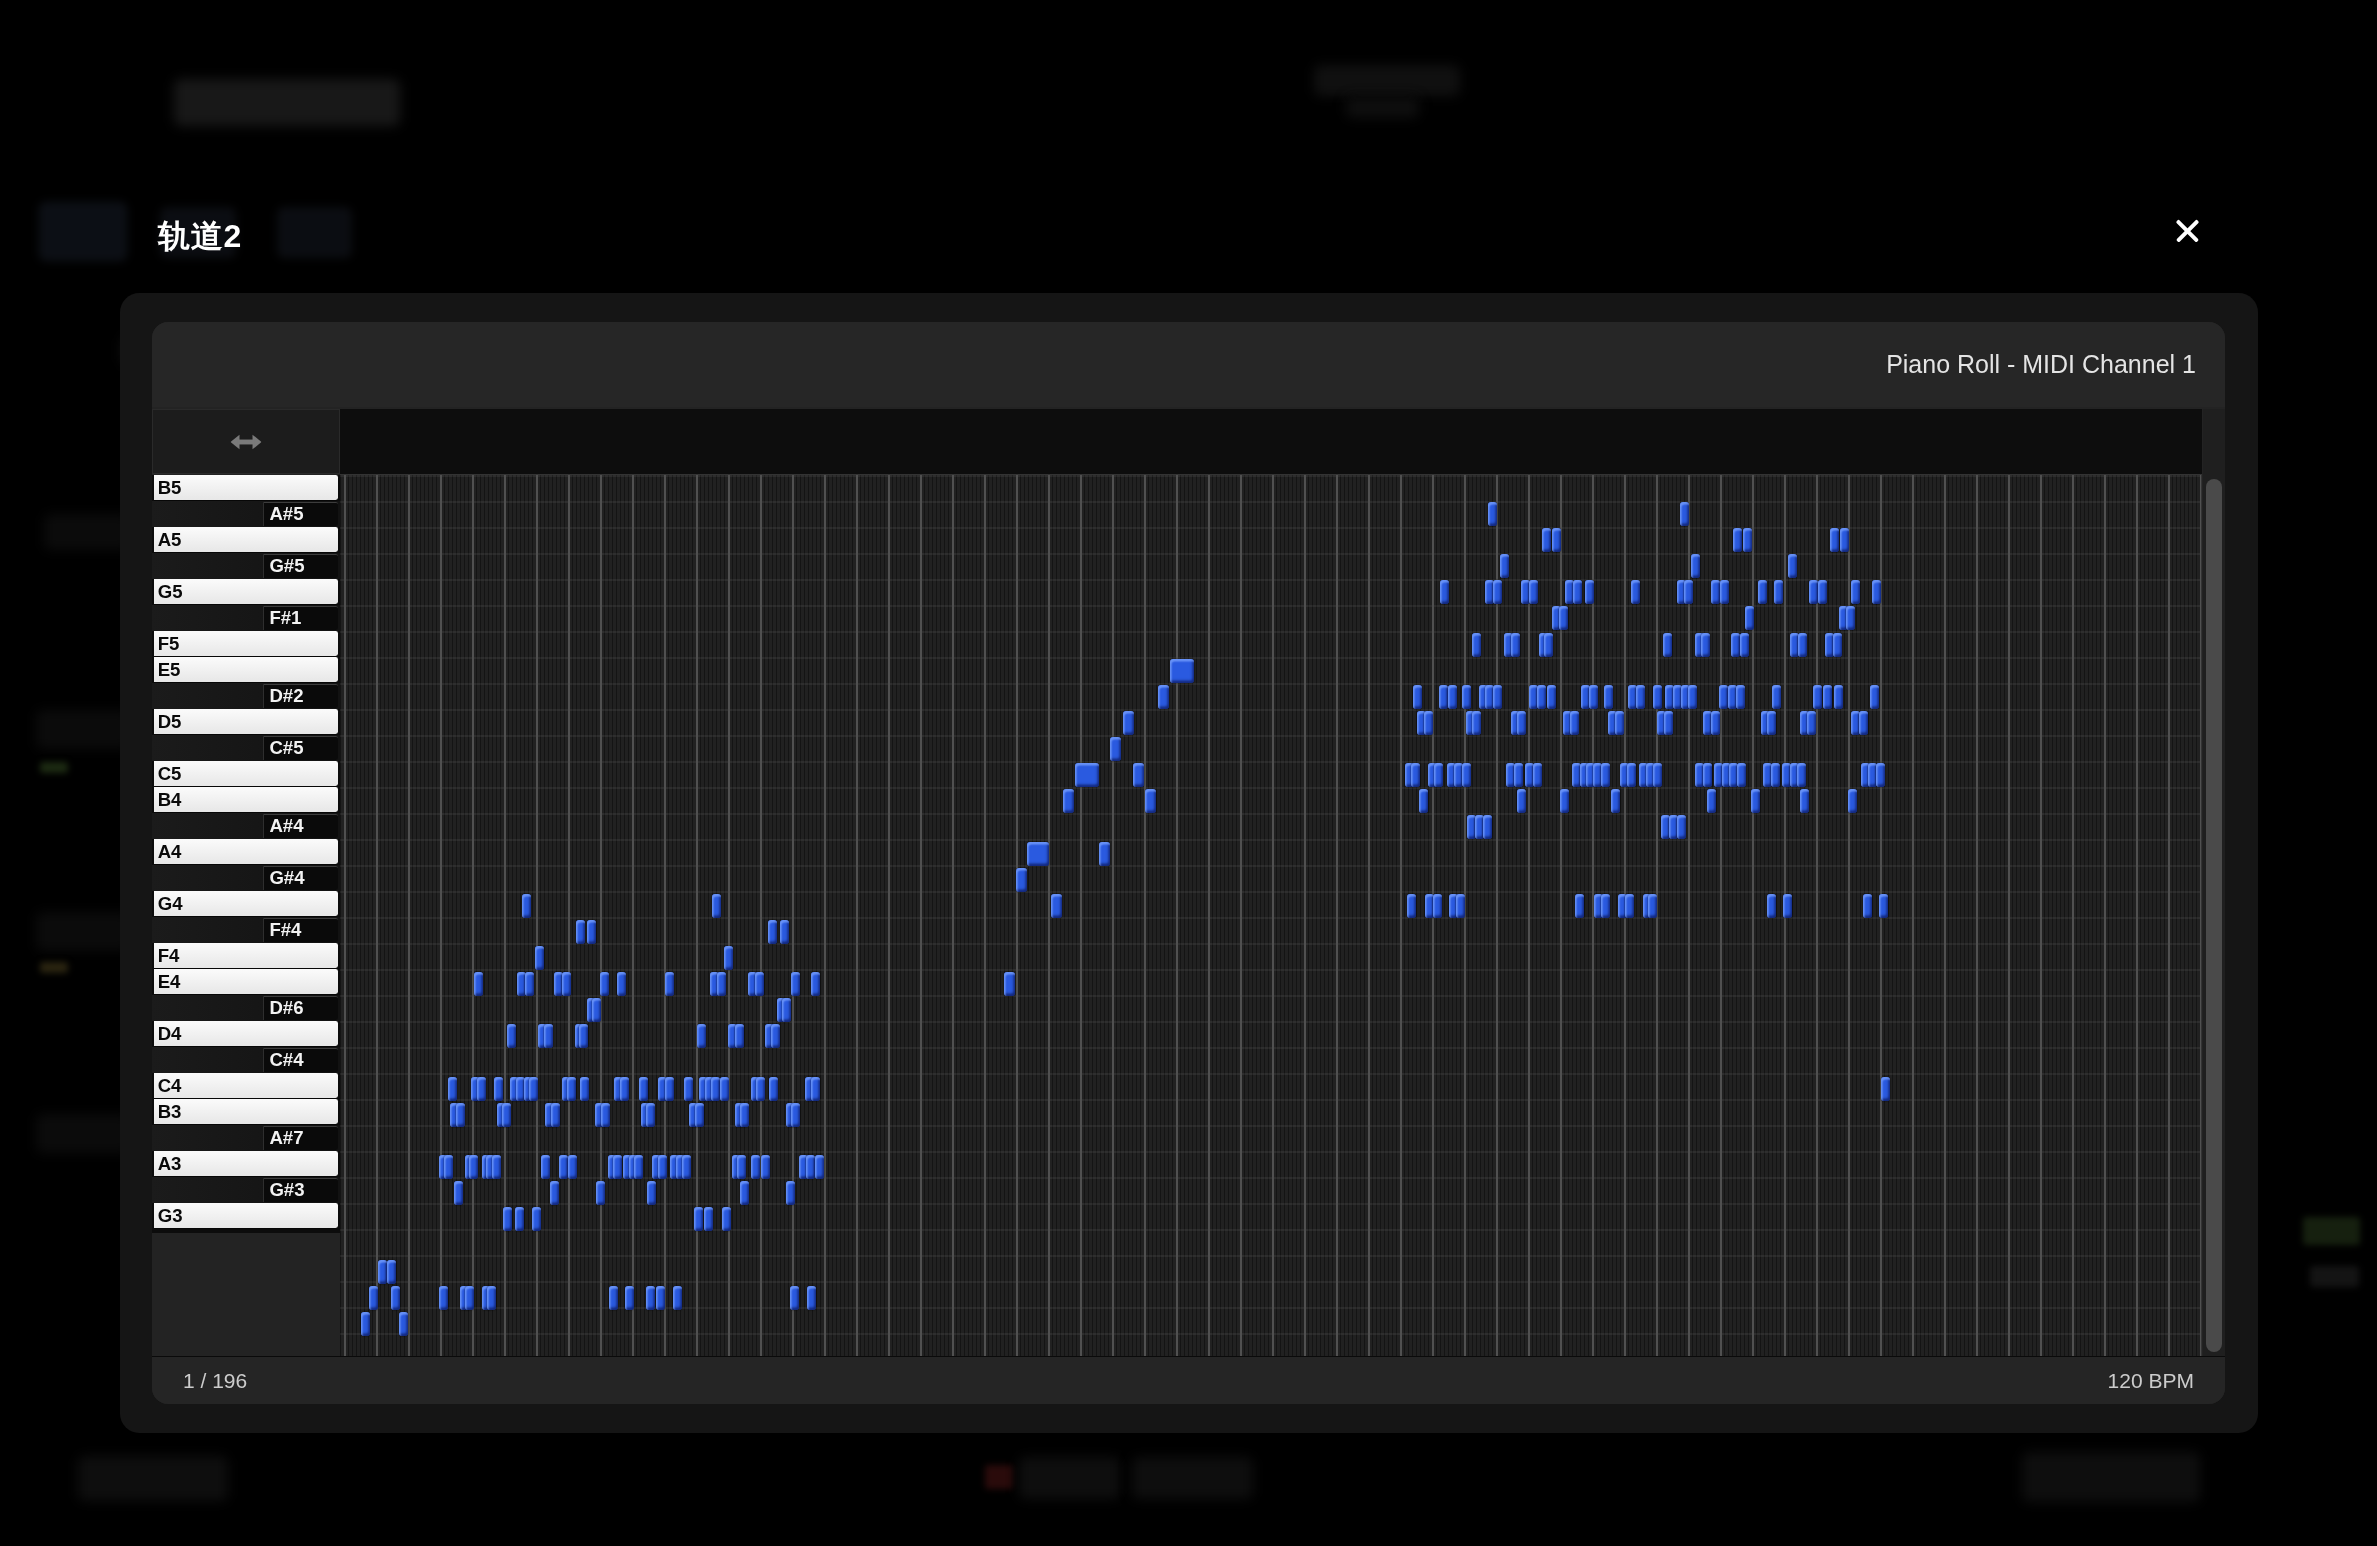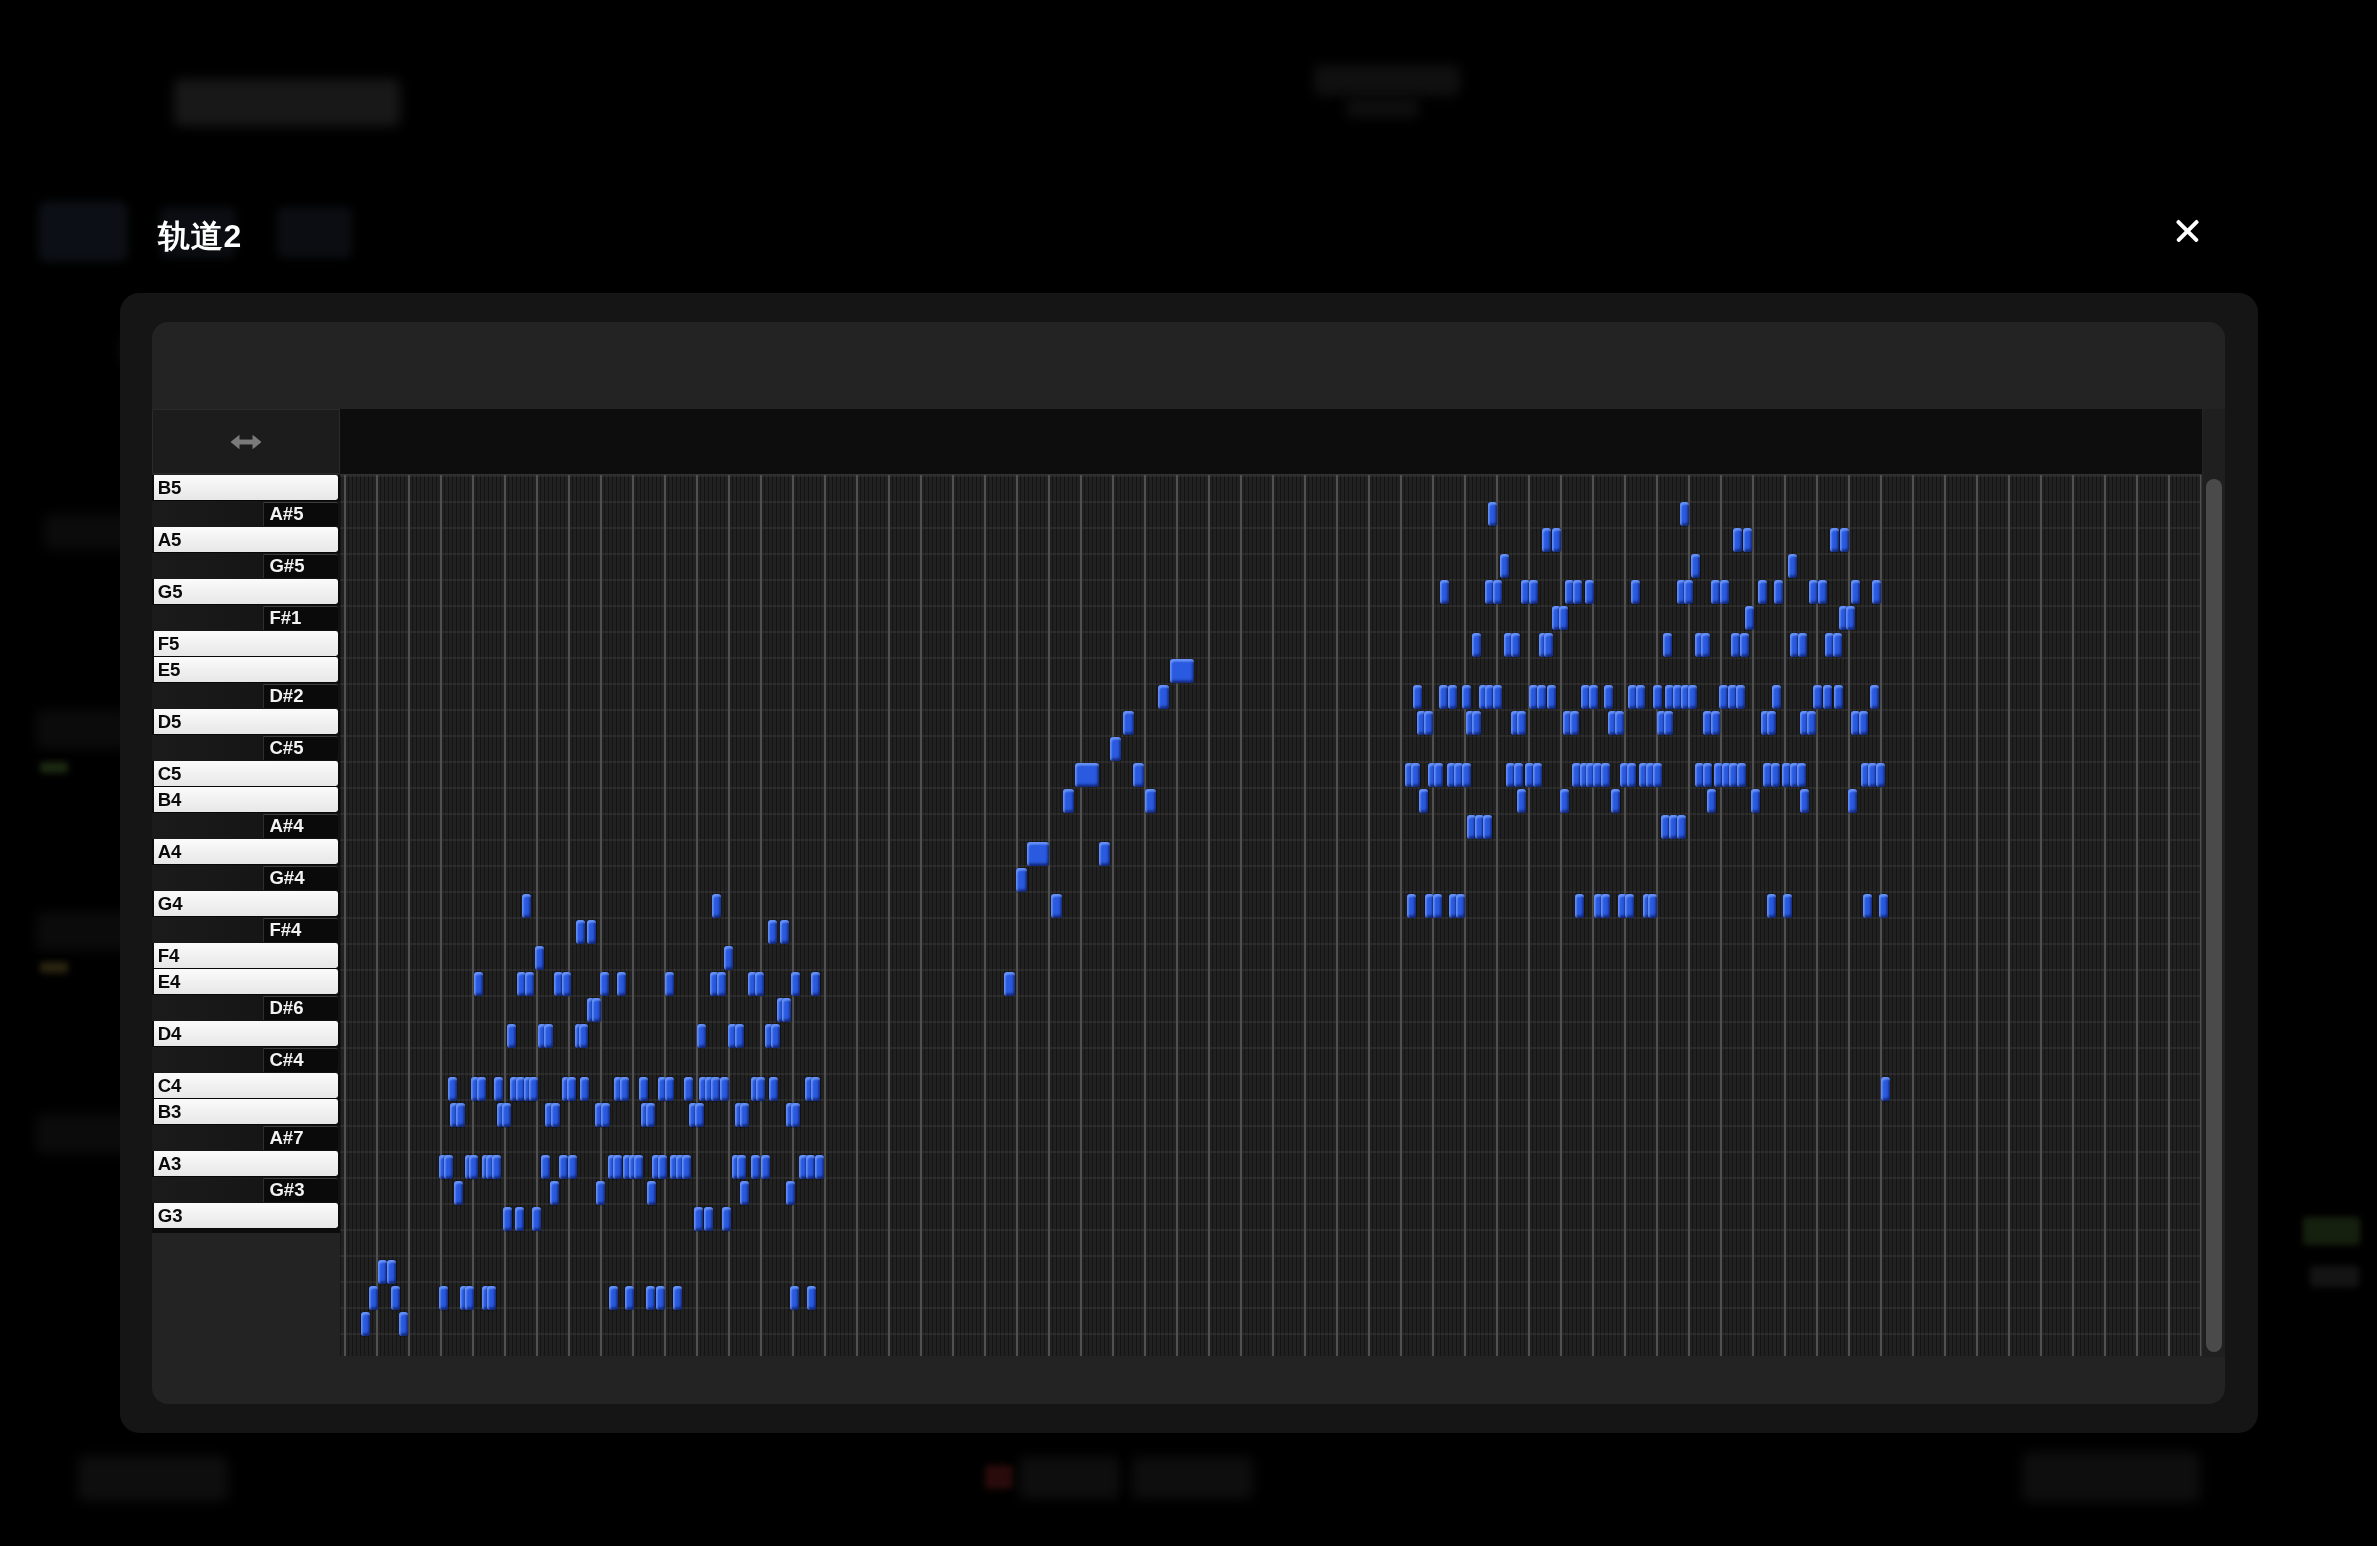--- a/index.html
+++ b/index.html
@@ -98,20 +98,23 @@
 
   <div id="overlay-title">轨道2</div>
   <div id="close-btn">
     <span class="xbar a"></span>
     <span class="xbar b"></span>
   </div>
 
   <div id="modal">
     <div id="frame">
 
+      <div id="frame-header">
+        <span class="ht">Piano Roll - MIDI Channel 1</span>
+      </div>
 
       <div id="corner-cell">
         <svg width="31" height="18" viewBox="0 0 38 22">
           <polygon points="0,11 11,2 11,20" fill="#7a7a7a"></polygon>
           <polygon points="38,11 27,2 27,20" fill="#7a7a7a"></polygon>
           <rect x="9" y="8" width="20" height="6" fill="#7a7a7a"></rect>
         </svg>
       </div>
 
       <div id="keys">
@@ -545,17 +548,21 @@
           <div class="note" style="left: 1427px; top: 419px;"></div>
           <div class="note" style="left: 1443px; top: 419px;"></div>
           <div class="note" style="left: 1523px; top: 419px;"></div>
           <div class="note" style="left: 1539px; top: 419px;"></div>
           <div class="note" style="left: 1541px; top: 602px;"></div>
         </div>
       <div id="scroll-gutter">
         <div id="vscrollbar"></div>
       </div>
 
+      <div id="frame-footer">
+        <span class="fp">1 / 196</span>
+        <span class="fb">120 BPM</span>
+      </div>
 
     </div>
   </div>
 </div>
 
 
 </body></html>

